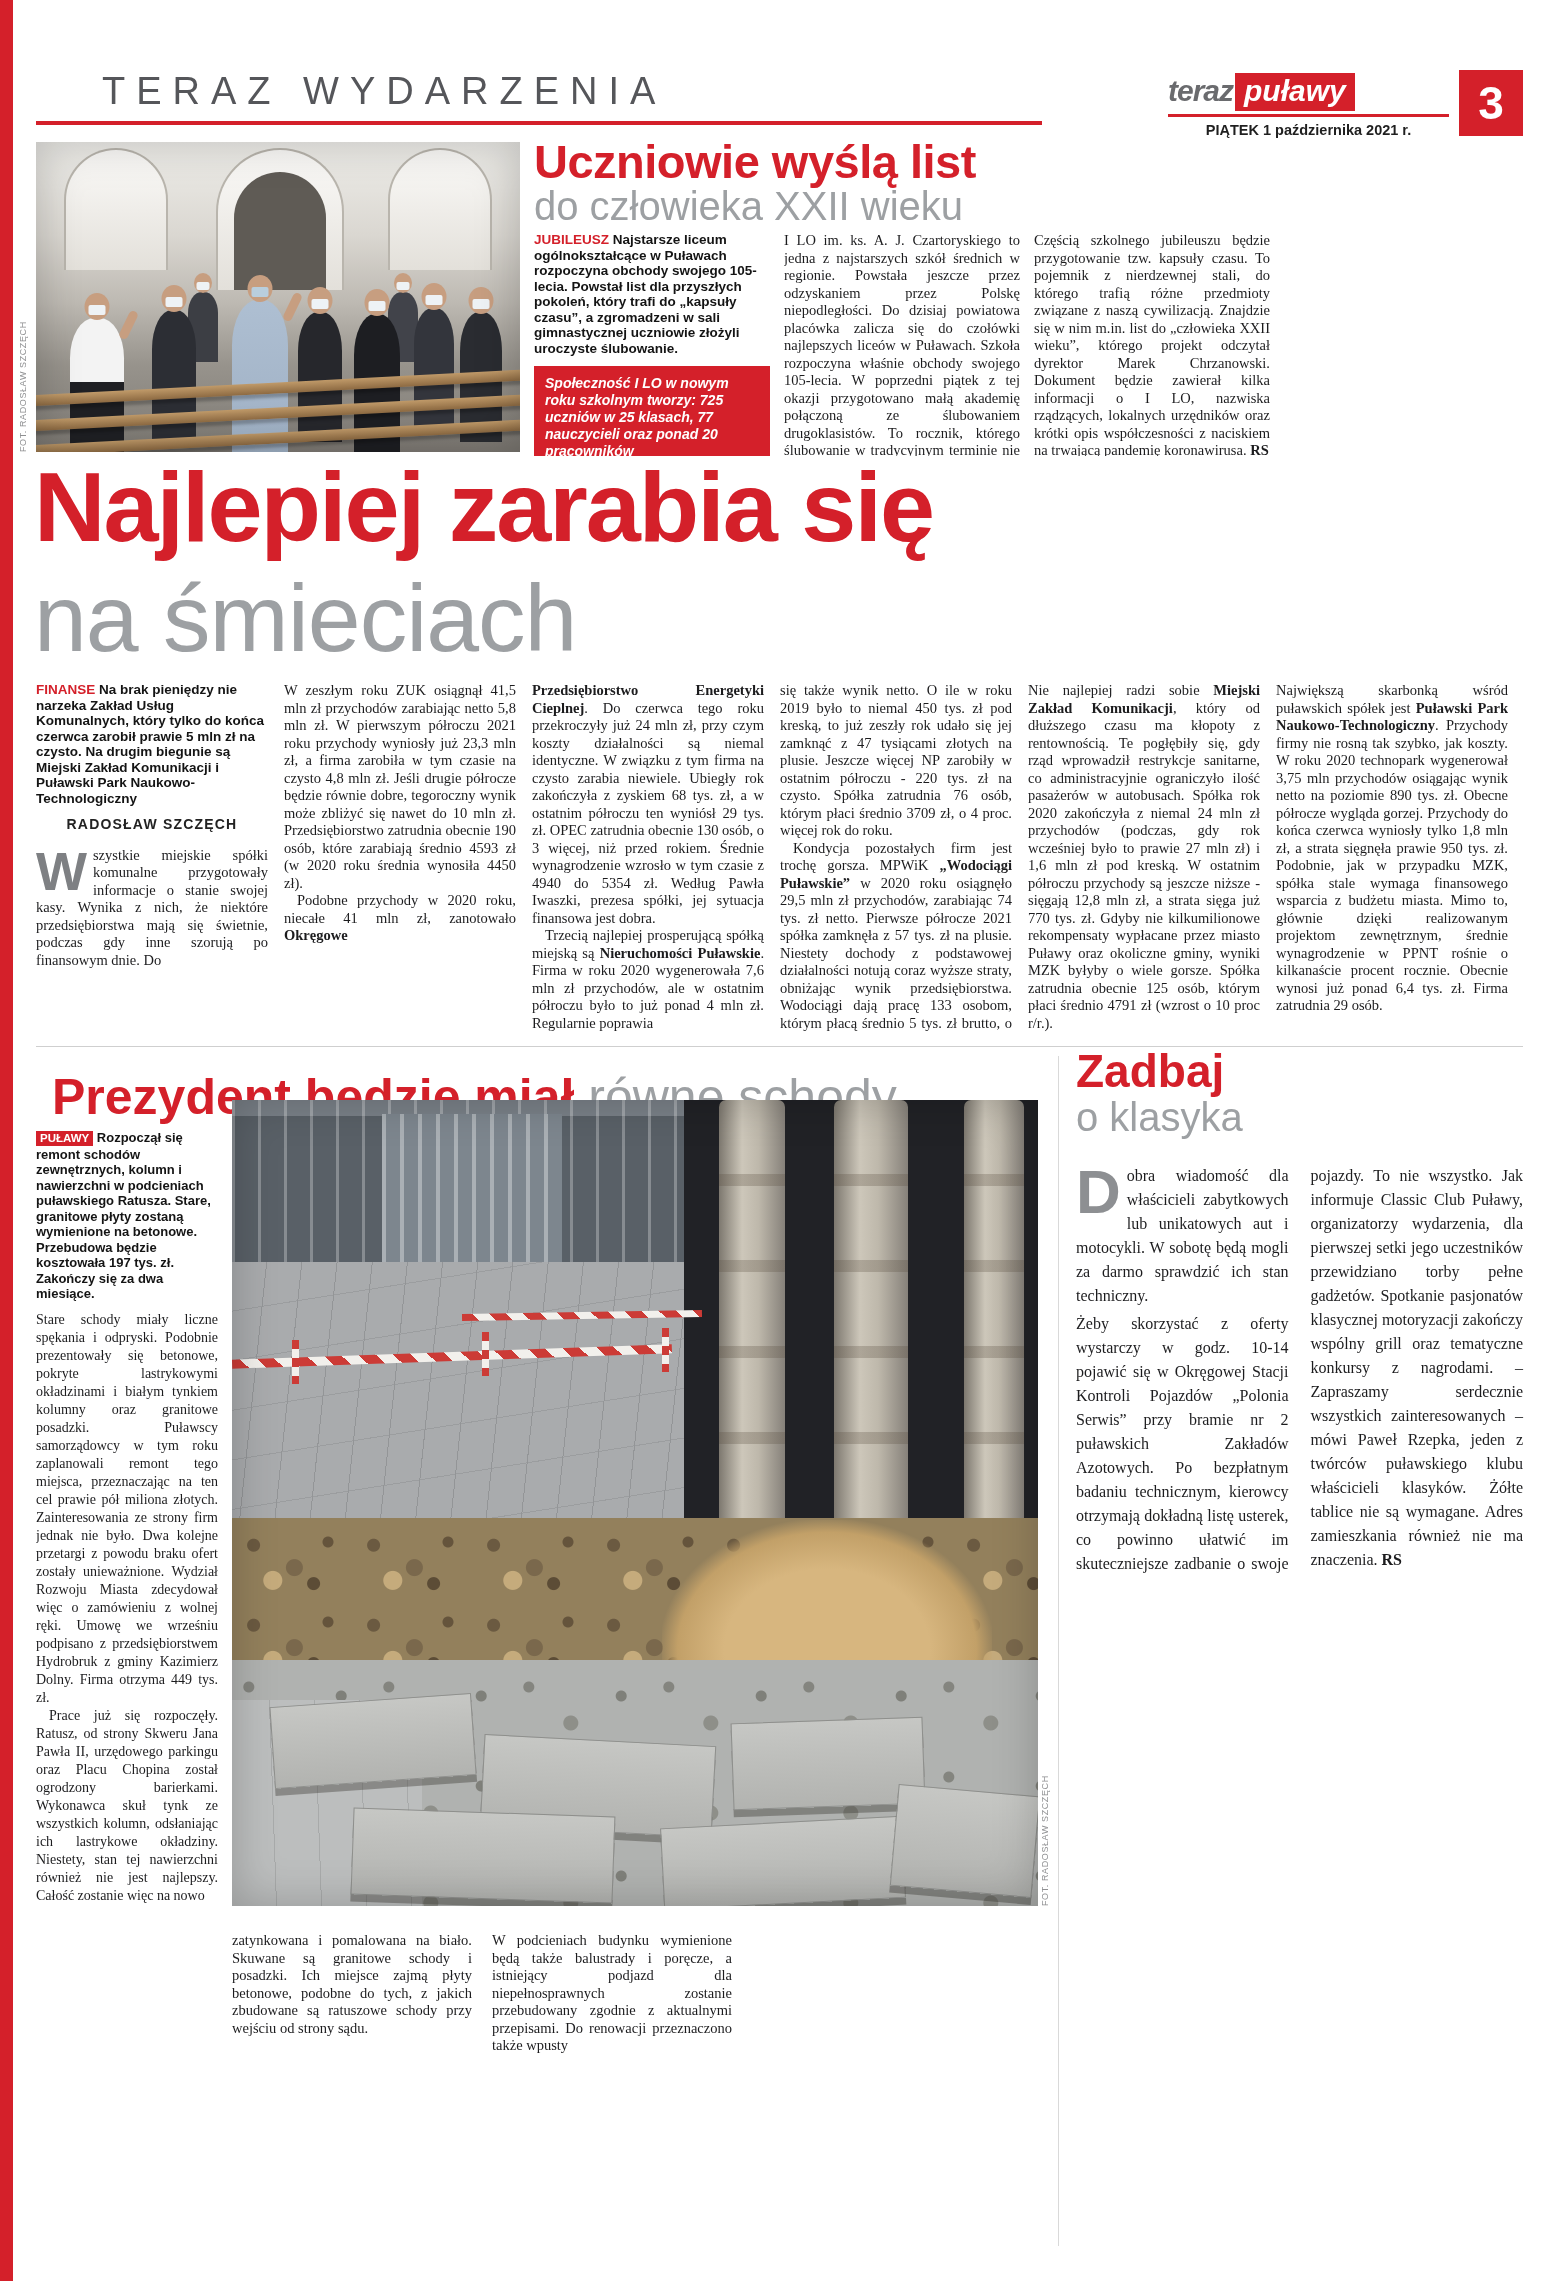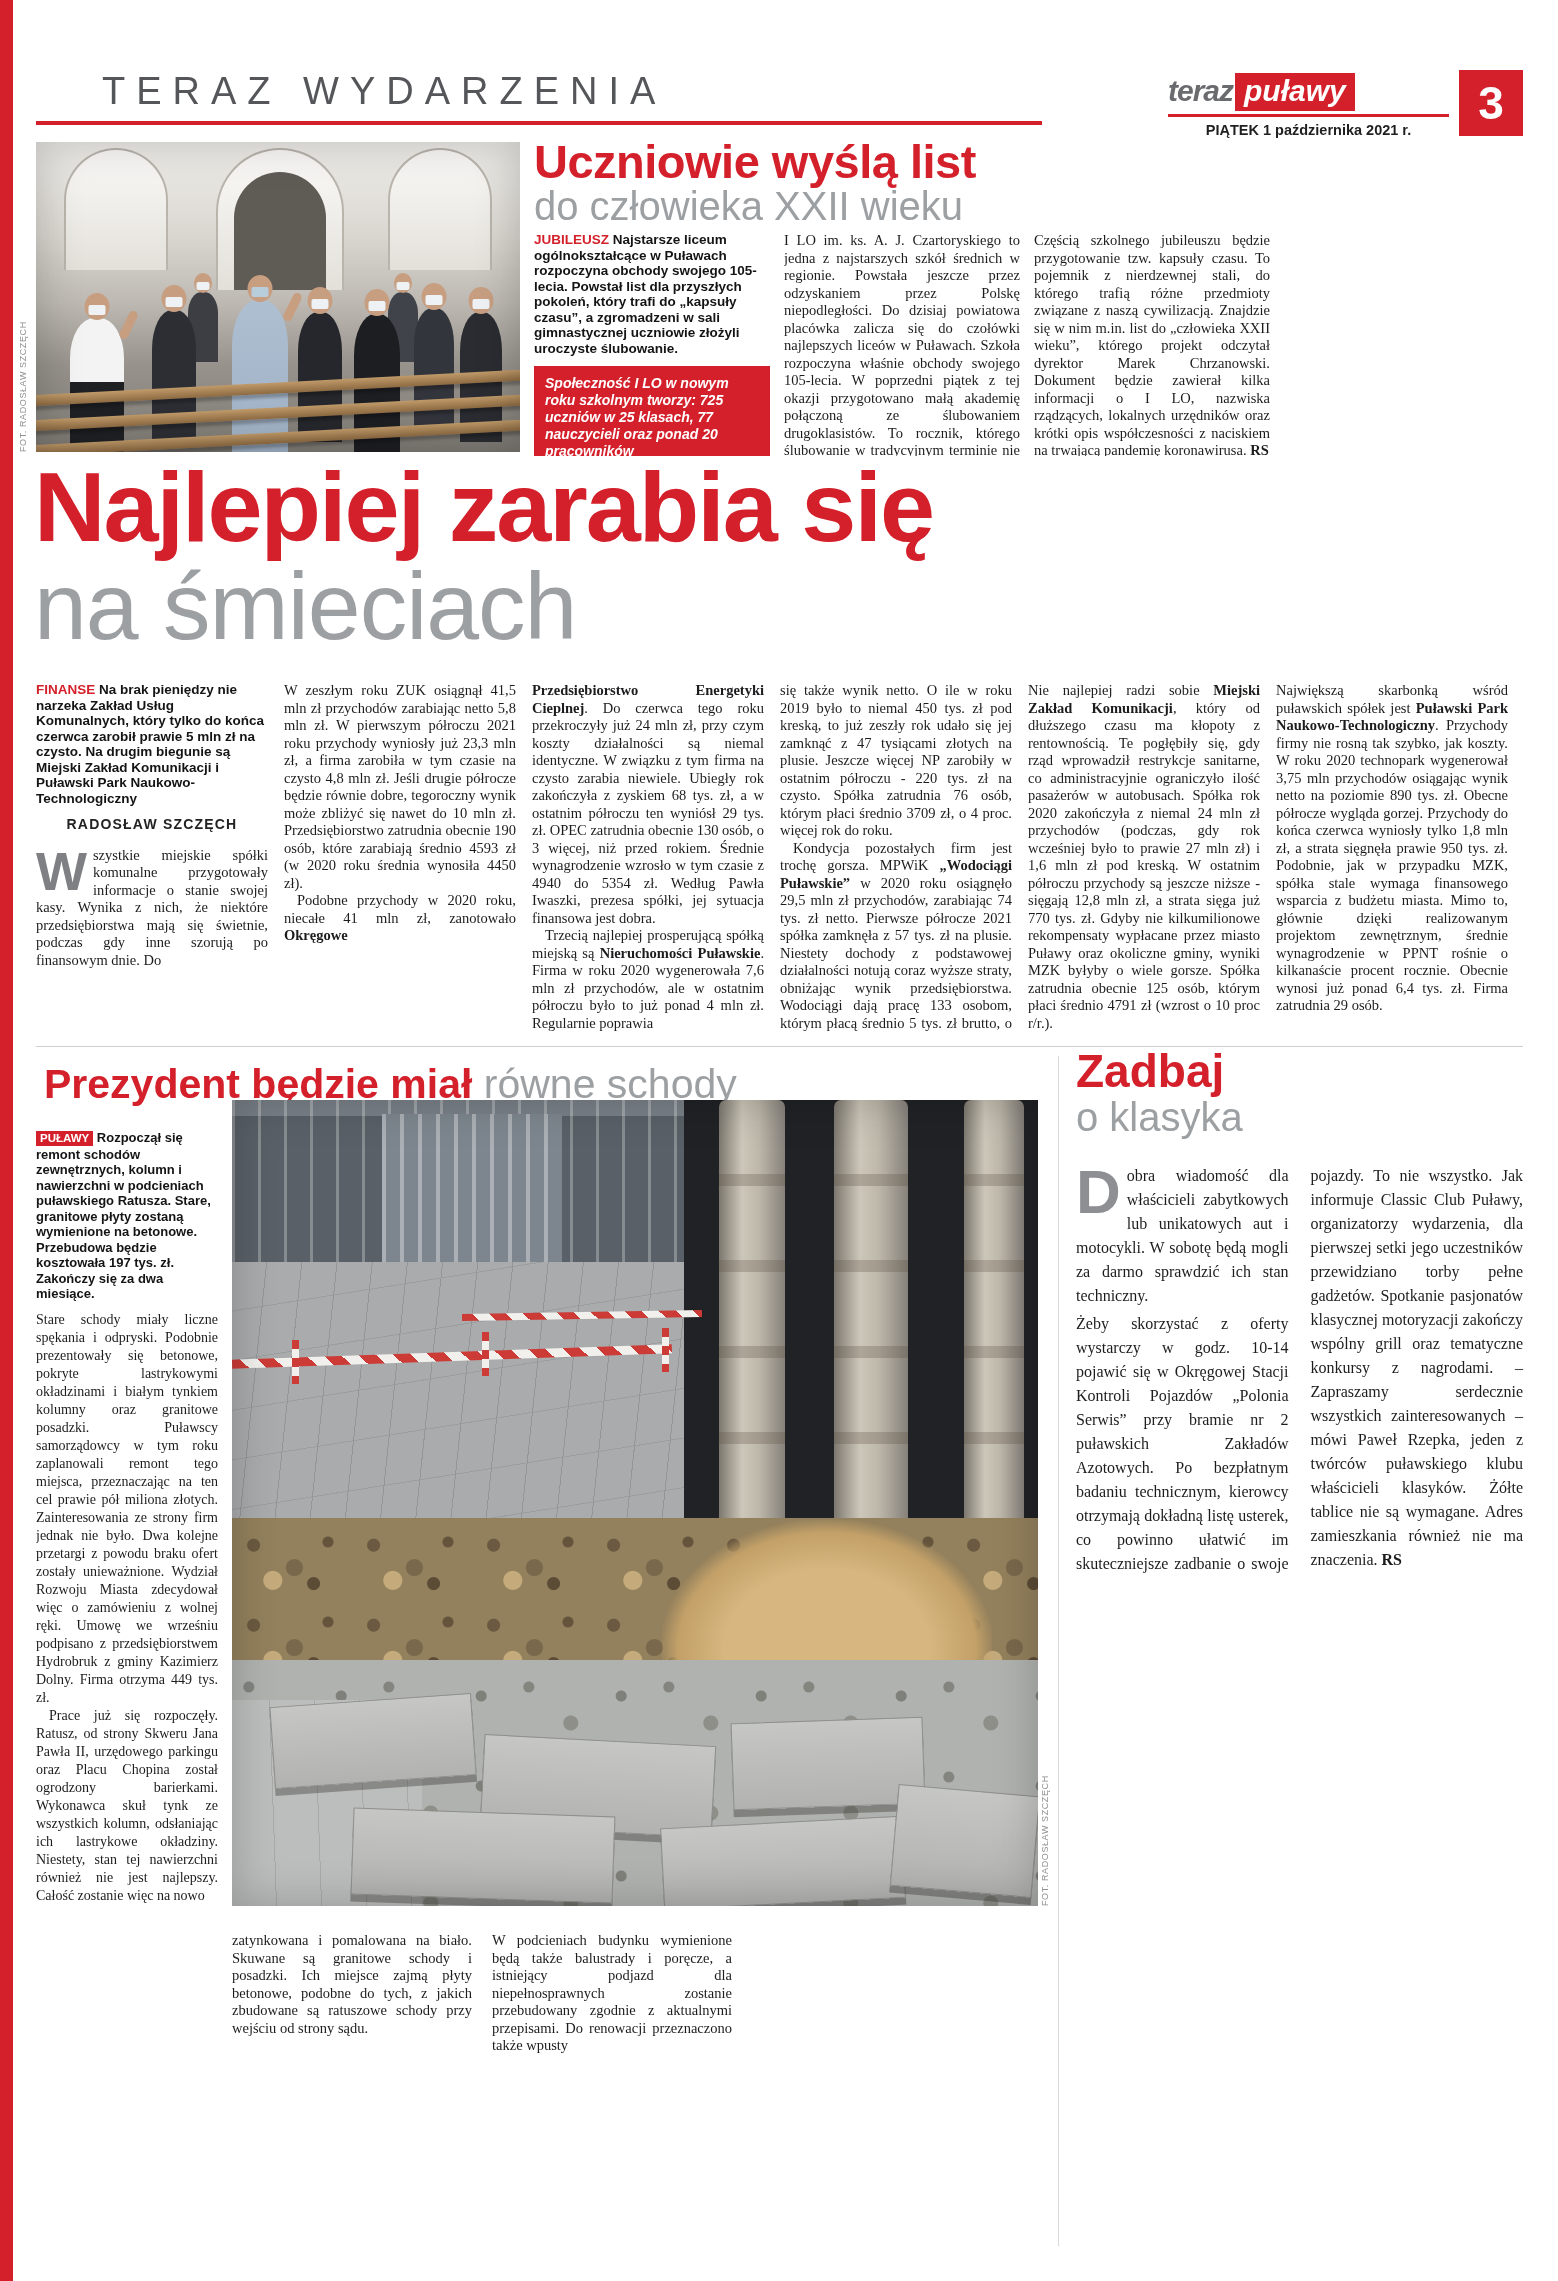--- a/index.html
+++ b/index.html
@@ -49,28 +49,28 @@
   .credit1{left:18px;top:318px;height:134px;}
   .a1-h{position:absolute;left:534px;top:138px;margin:0;font-family:"Liberation Sans",sans-serif;}
   .a1-h .h-red{display:block;font-size:47px;font-weight:700;color:var(--red);line-height:1.0;letter-spacing:-.5px;}
   .a1-h .h-gray{display:block;font-size:40px;font-weight:400;color:var(--hgray);line-height:1.08;}
   .a1-col{position:absolute;top:232px;width:236px;height:224px;overflow:hidden;}
   .a1-c1{left:534px;}.a1-c2{left:784px;}.a1-c3{left:1034px;}
 
   
   .f-h{position:absolute;left:34px;top:458px;margin:0;font-family:"Liberation Sans",sans-serif;white-space:nowrap;}
   .f-h .l1{display:block;font-size:99px;font-weight:700;color:var(--red);line-height:.98;letter-spacing:-2px;}
-  .f-h .l2{display:block;font-size:95px;font-weight:400;color:var(--hgray);line-height:1.0;margin-top:4px;letter-spacing:-1px;}
+  .f-h .l2{display:block;font-size:95px;font-weight:400;color:var(--hgray);line-height:1.0;margin-top:16px;letter-spacing:-1px;}
   .f-col{position:absolute;top:682px;width:232px;height:352px;overflow:hidden;}
   .fc1{left:36px;}.fc2{left:284px;}.fc3{left:532px;}.fc4{left:780px;}.fc5{left:1028px;}.fc6{left:1276px;}
 
   
   .mid-rule{position:absolute;left:36px;top:1046px;width:1487px;height:1px;background:#cfcfcf;}
-  .prez-h{position:absolute;left:36px;top:1056px;margin:8px;font-family:"Liberation Sans",sans-serif;
-          font-size:41px;line-height:1;white-space:nowrap;}
+  .prez-h{position:absolute;left:36px;top:1056px;margin:16px;font-family:"Liberation Sans",sans-serif;
+          font-size:50px;line-height:1;white-space:nowrap;}
   .prez-h .h-red{color:var(--red);font-weight:700;}
   .prez-h .h-gray{color:var(--hgray);font-weight:400;}
   .prez-col1{position:absolute;left:36px;top:1130px;width:182px;height:1116px;overflow:hidden;}
   .prez-col1 .lede{font-size:13px;line-height:15.5px;}
   .prez-col1 .bodytext{margin-top:9px;font-size:14px;line-height:18px;}
   .photo2{position:absolute;left:232px;top:1100px;width:806px;height:806px;overflow:hidden;background:#9b9ea1;}
   .credit2{left:1040px;top:1558px;height:348px;}
   .u-col{position:absolute;top:1932px;width:240px;}
   .u1{left:232px;}.u2{left:492px;}.u3{left:752px;width:268px;}
   .u-col .bodytext{font-size:14px;line-height:17.5px;}

